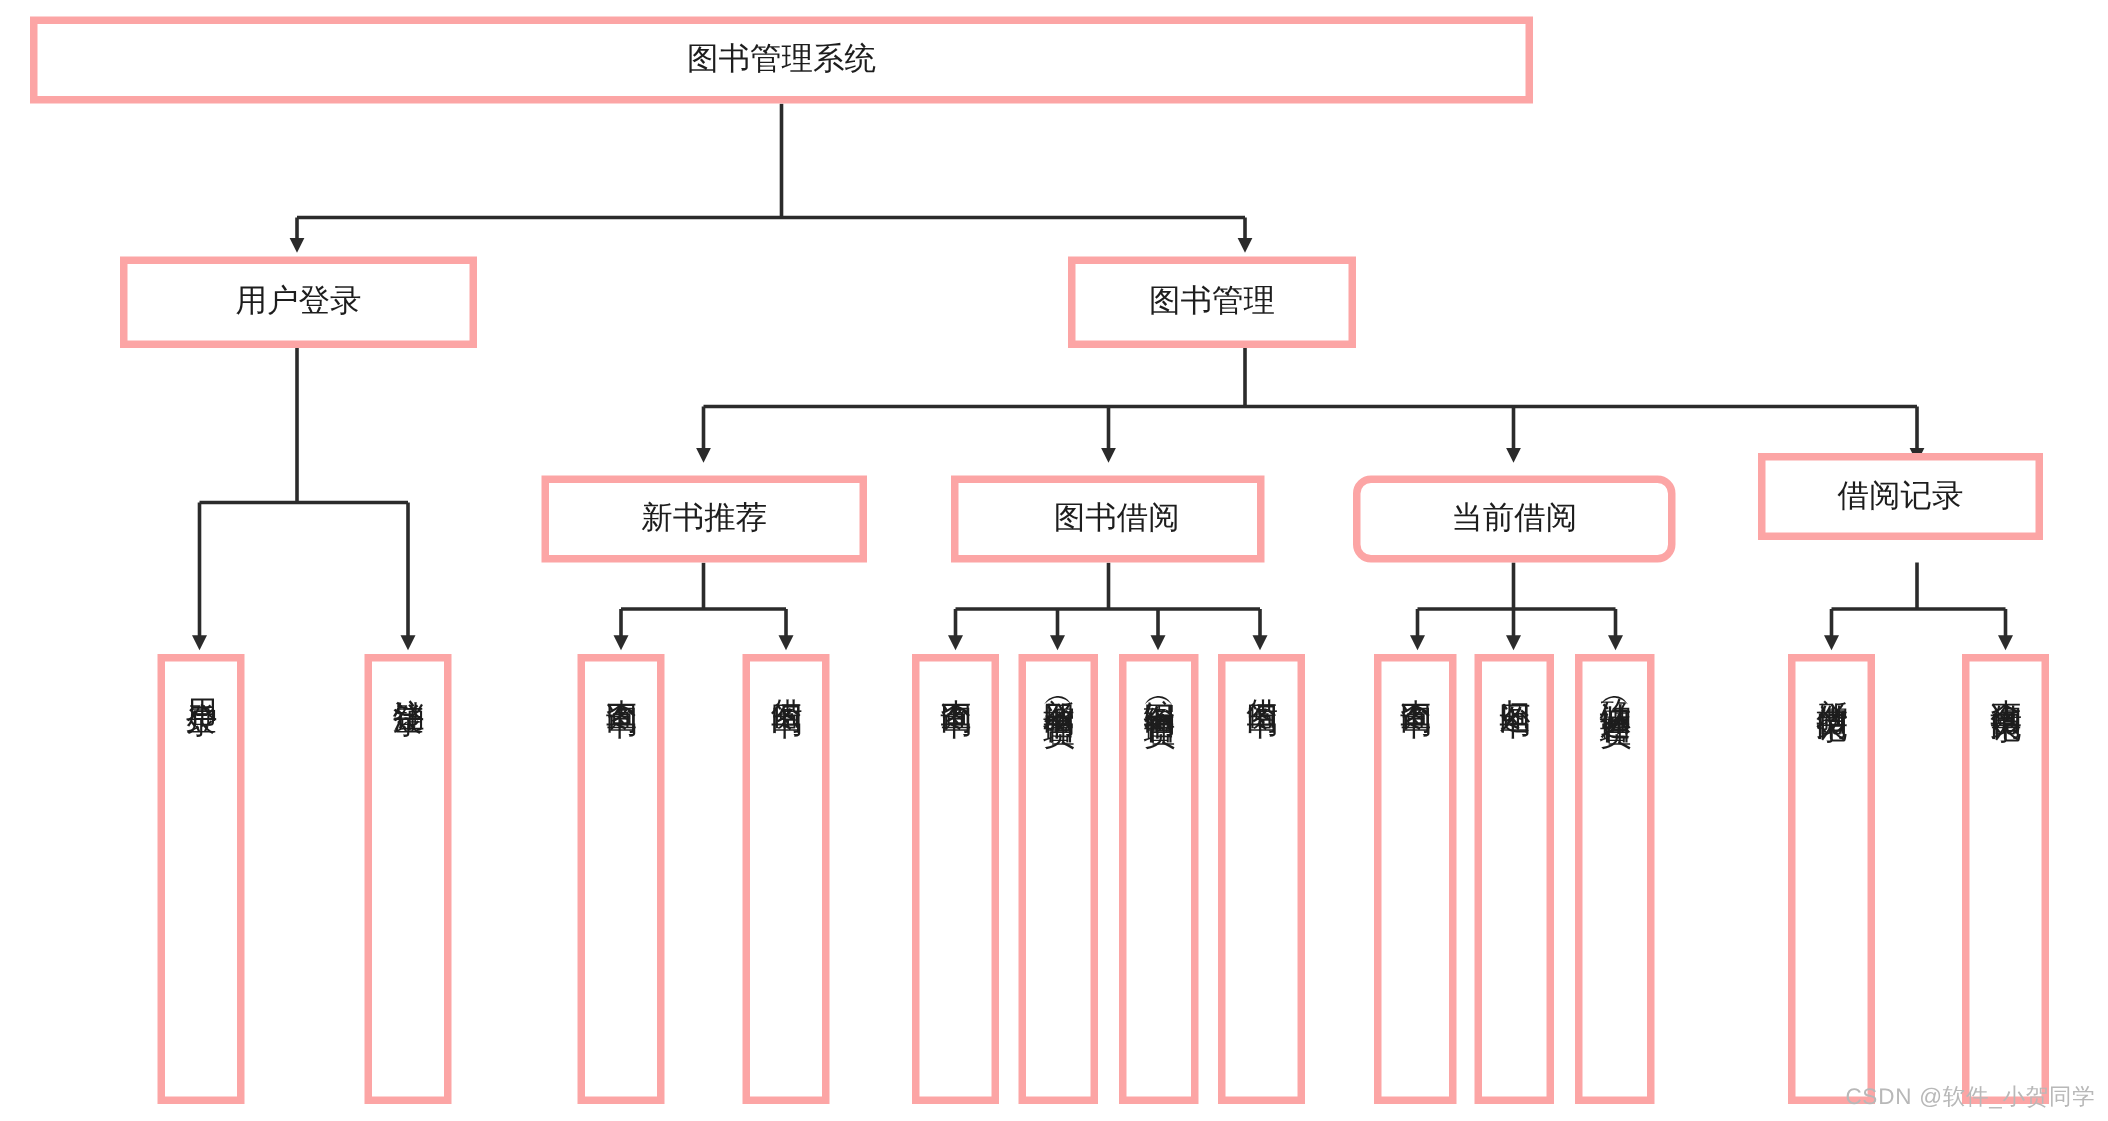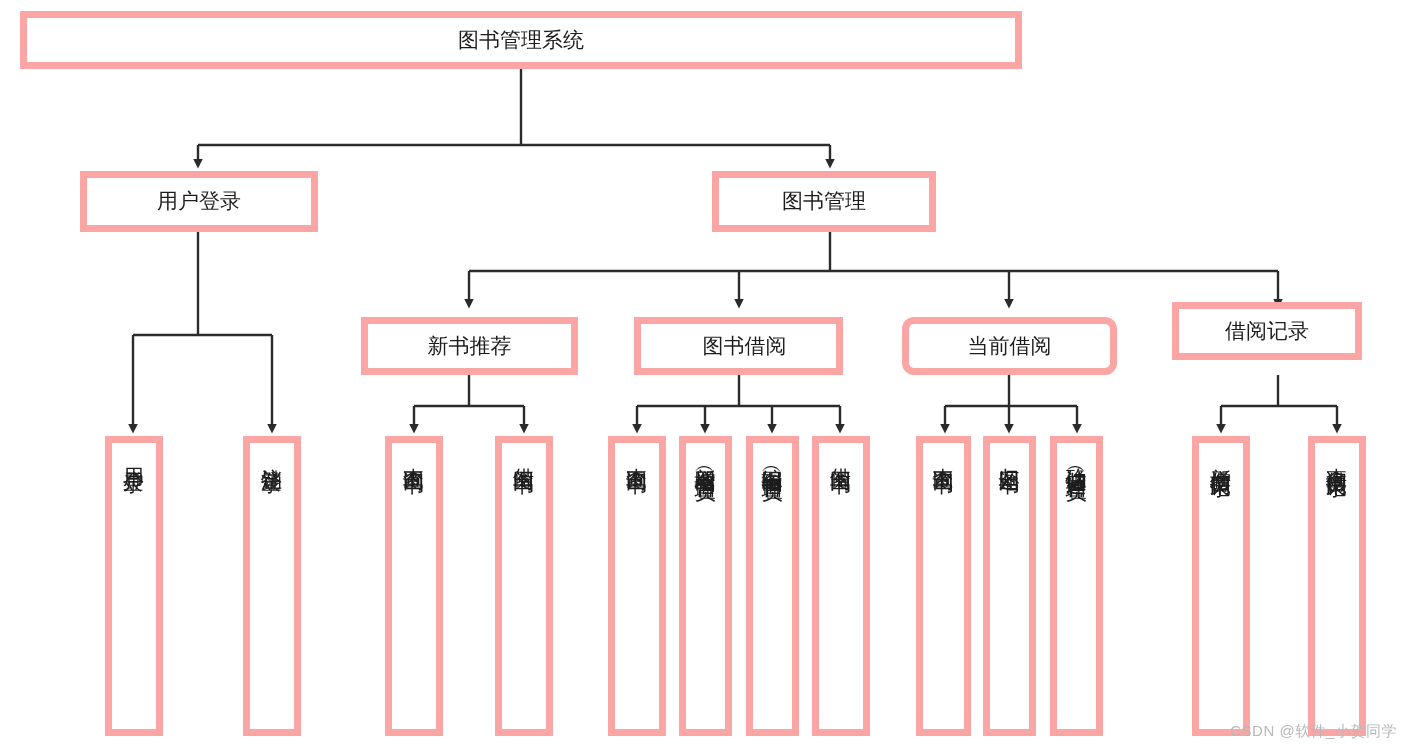--- a/index.html
+++ b/index.html
@@ -21,21 +21,21 @@
     position: absolute;
     left: 0;
     top: 0;
     width: 1405px;
     height: 747px;
   }
   .node {
     position: absolute;
     box-sizing: border-box;
     background: #ffffff;
-    border: 7px solid #fca5a5;
+    border: 5px solid #fca5a5;
     display: flex;
     align-items: center;
     justify-content: center;
     z-index: 2;
   }
   .node .label {
     color: #1d1d1d;
     line-height: 1.18;
     text-align: center;
     white-space: pre;
@@ -121,21 +121,21 @@
     </g>
   </svg>
 
   <div class="node horiz" style="left:20px; top:11px; width:1002px; height:58px;">
     <span class="label">图书管理系统</span>
   </div>
 
   <div class="node horiz" style="left:80px; top:171px; width:238px; height:61px;">
     <span class="label">用户登录</span>
   </div>
-  <div class="node horiz" style="left:712px; top:171px; width:224px; height:61px;">
+  <div class="node horiz" style="left:712px; top:171px; width:192px; height:61px;">
     <span class="label">图书管理</span>
   </div>
 
   <div class="node horiz" style="left:361px; top:317px; width:217px; height:58px;">
     <span class="label">新书推荐</span>
   </div>
   <div class="node horiz" style="left:634px; top:317px; width:209px; height:58px;padding-left:12px;">
     <span class="label">图书借阅</span>
   </div>
   <div class="node horiz" style="left:902px; top:317px; width:215px; height:58px;border-radius:12px;">

